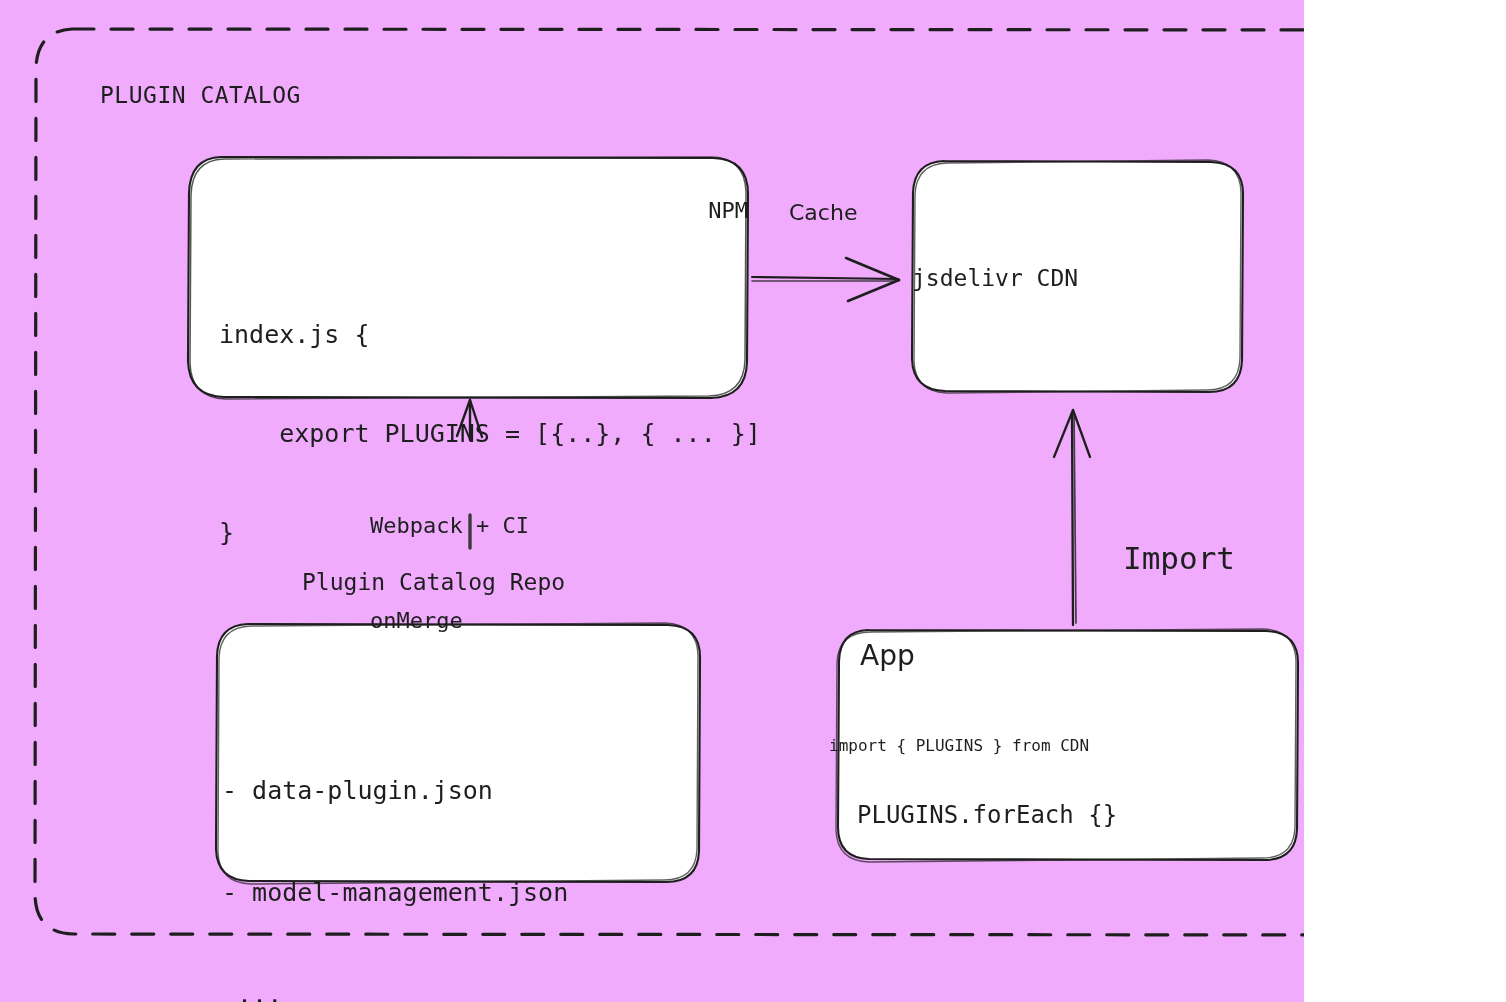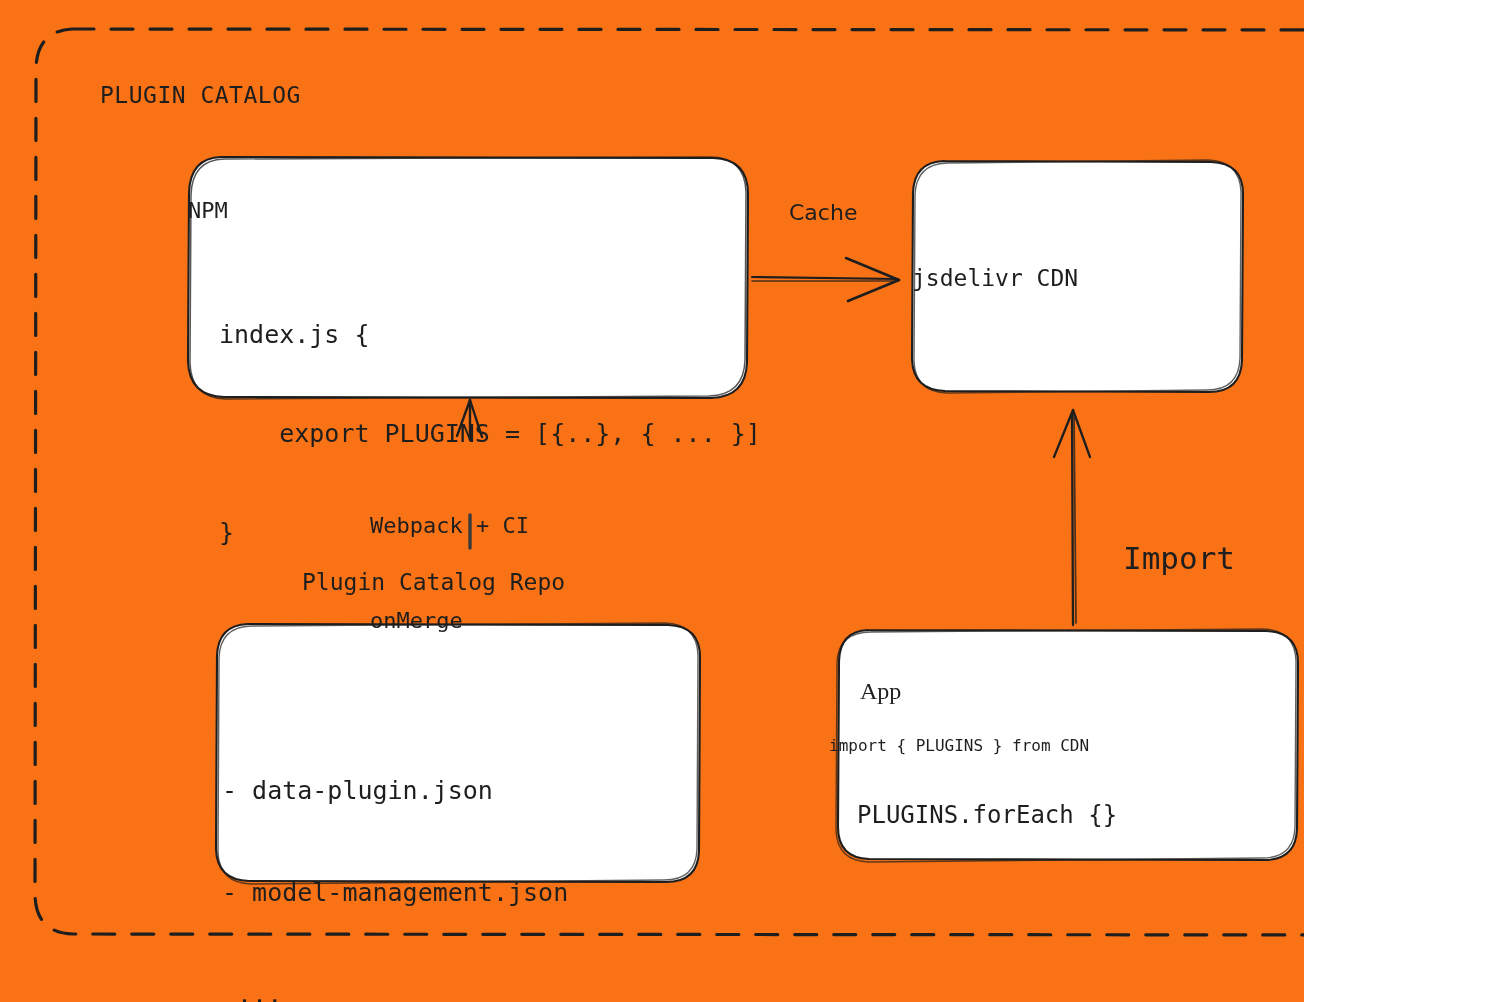--- a/index.html
+++ b/index.html
@@ -8,21 +8,21 @@
     padding: 0;
     background: #ffffff;
   }
   body {
     font-family: "DejaVu Sans Mono", monospace;
   }
   #canvas {
     position: relative;
     width: 1304px;
     height: 1002px;
-    background: #f97316;
+    background: #f0abfc;
     overflow: hidden;
   }
   #sketch {
     position: absolute;
     left: 0;
     top: 0;
     width: 1506px;
     height: 1002px;
   }
   .lbl {
@@ -44,21 +44,21 @@
     top: 80px;
     font-size: 23px;
     letter-spacing: 0.5px;
   }
 
   
   #npm-title {
     left: 188px;
     top: 196px;
     width: 560px;
-    text-align: left;
+    text-align: right;
     font-size: 22px;
   }
   #npm-code {
     left: 219px;
     top: 252px;
     font-size: 25px;
     line-height: 1.32;
   }
 
   
@@ -106,23 +106,22 @@
   #import-label {
     left: 1123px;
     top: 518px;
     font-size: 31px;
     margin-top: 20px;
   }
 
   
   #app-title {
     left: 860px;
-    top: 676px;
-    font-size: 24px;
-    font-family: Liberation Serif, serif;
+    top: 638px;
+    font-size: 28px;
   }
   #app-code {
     left: 829px;
     top: 735px;
     font-size: 16px;
   }
   #app-code2 {
     left: 857px;
     top: 800px;
     font-size: 24px;

